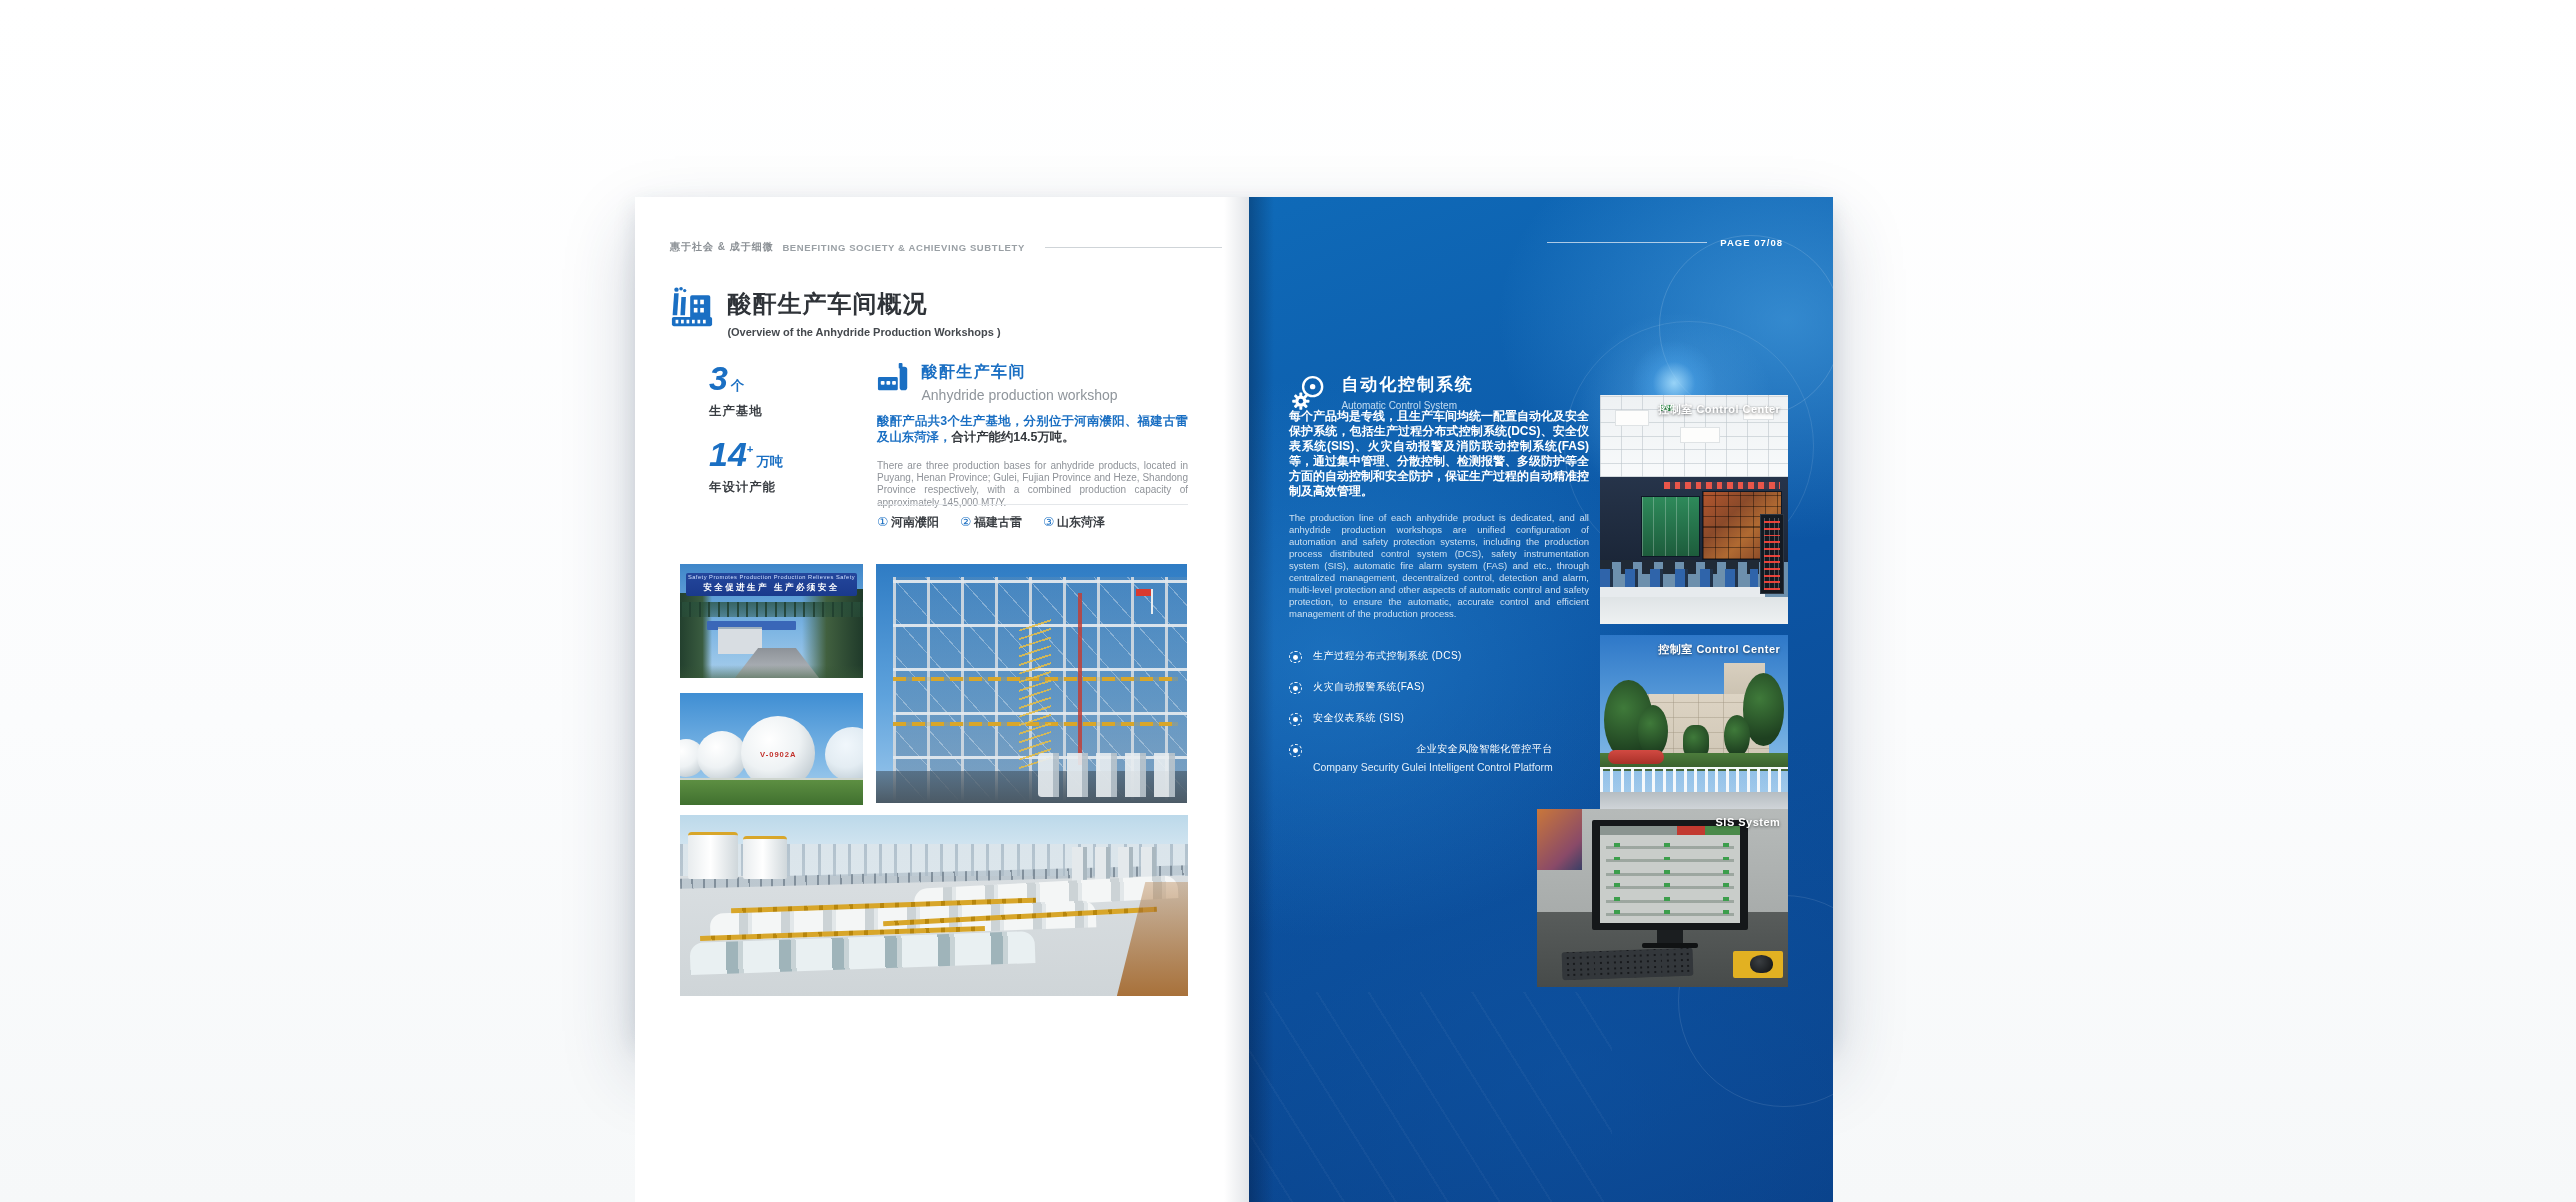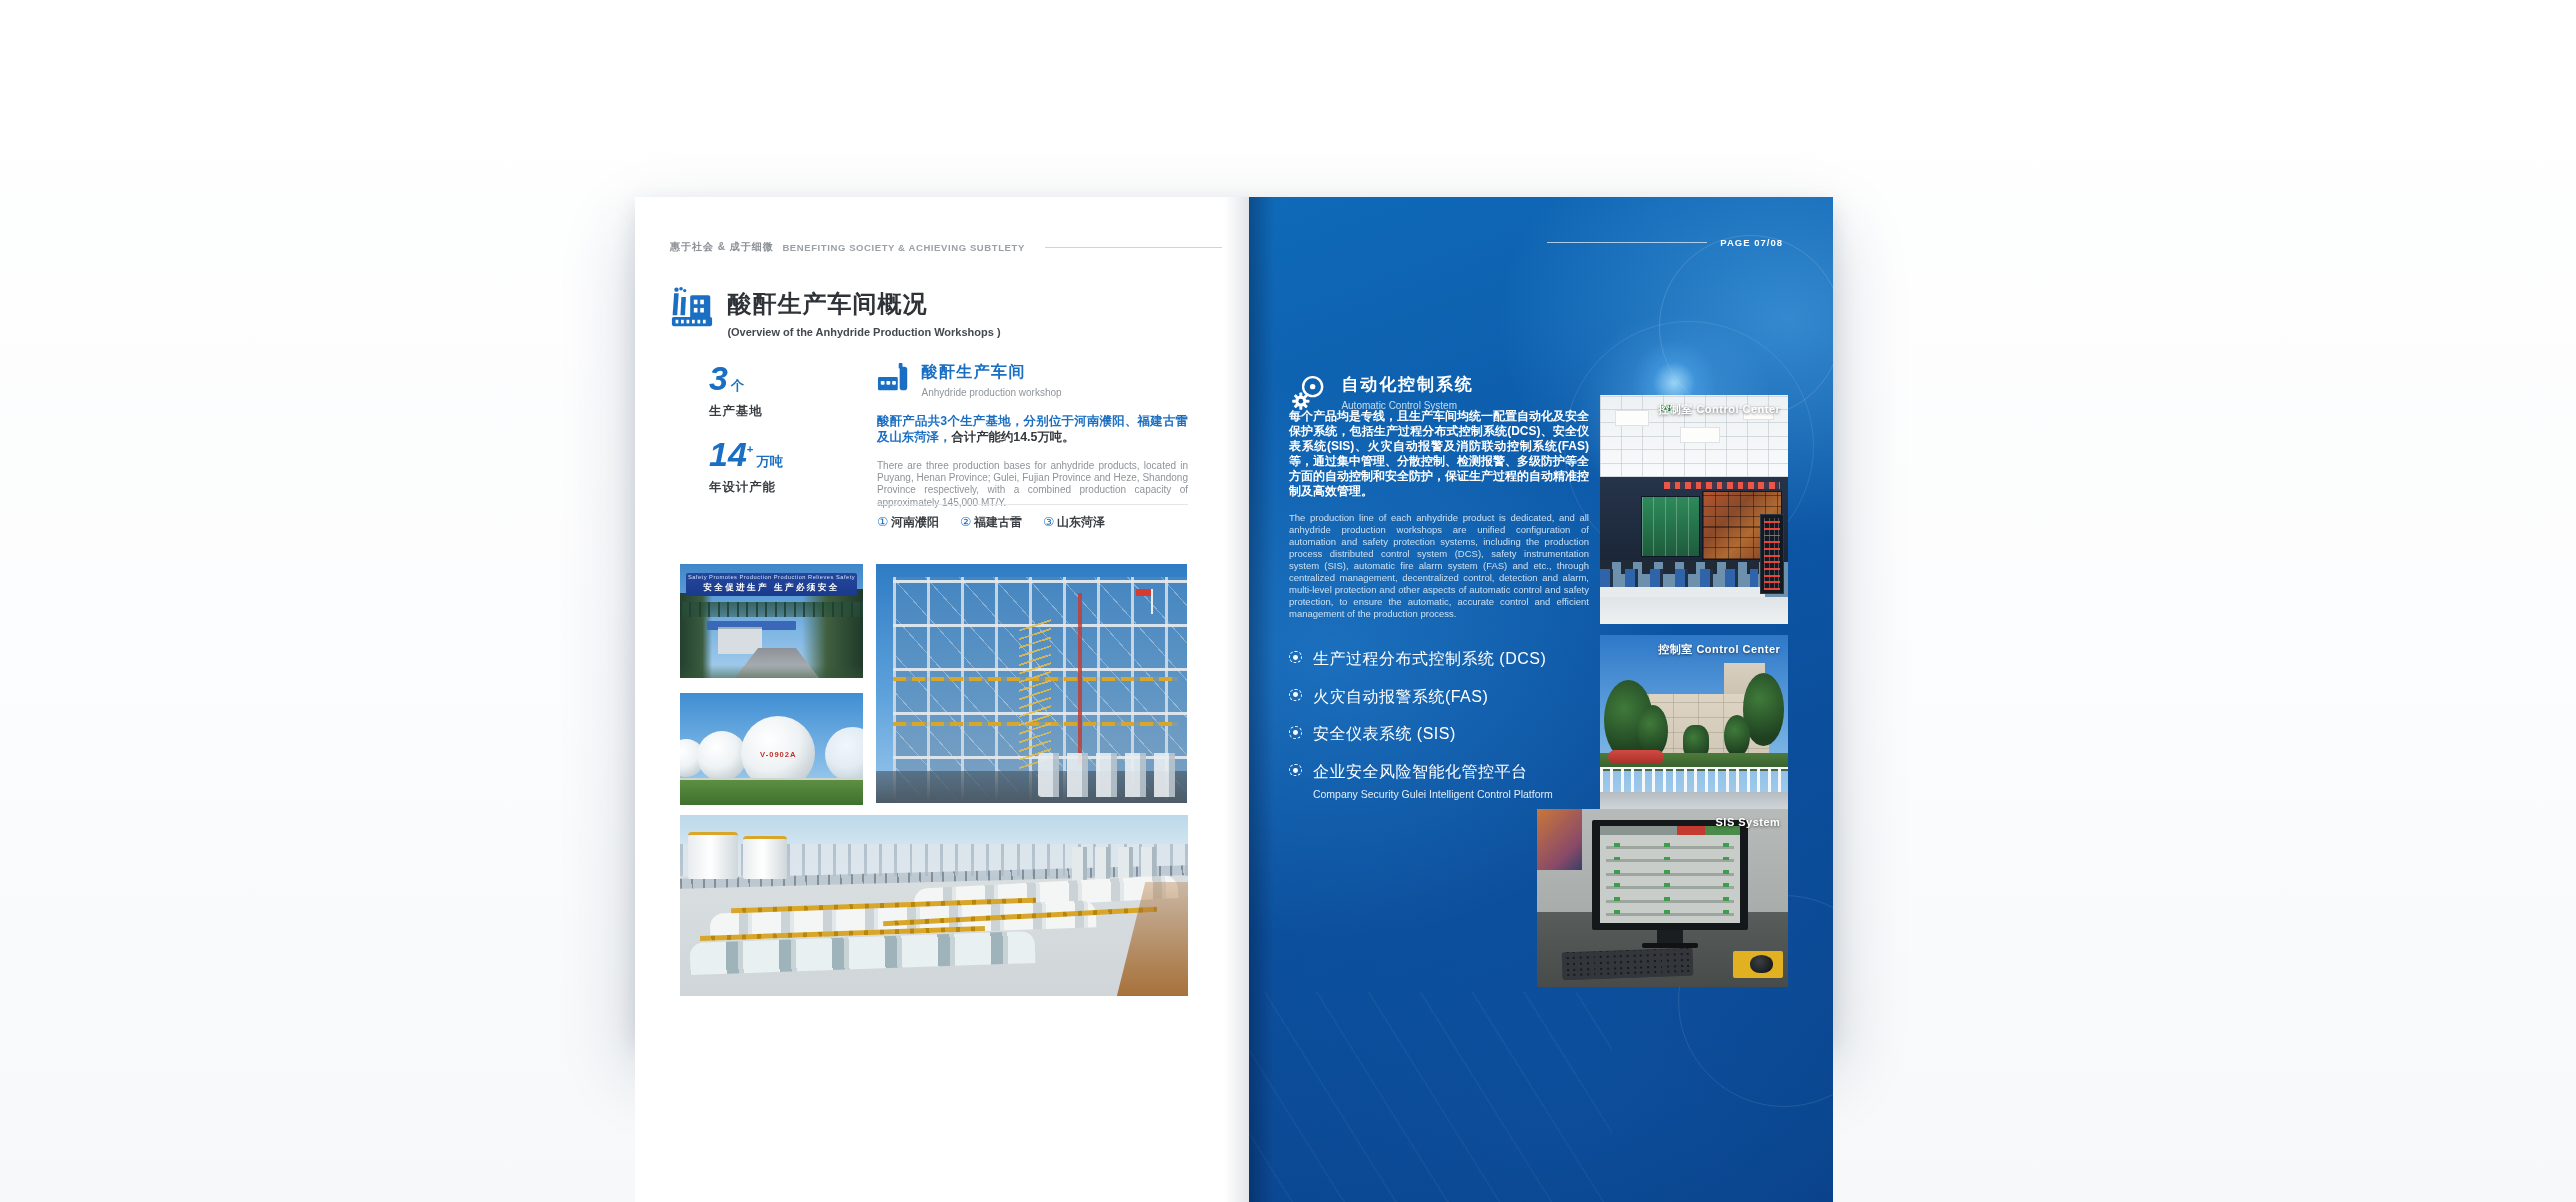--- a/index.html
+++ b/index.html
@@ -39,21 +39,21 @@
   .stat-1{top:164px;} .stat-2{top:240px;}
   .stat-num{font-size:34px;font-weight:bold;font-style:italic;color:#1a6fc3;line-height:1;}
   .stat-unit{font-size:13.4px;font-weight:bold;font-style:normal;color:#1a6fc3;margin-left:2.9px;}
   .stat-sup{font-size:11.4px;font-weight:bold;color:#1a6fc3;vertical-align:13.4px;}
   .stat-label{font-size:12.4px;font-weight:bold;color:#3a3e43;margin-top:7.6px;letter-spacing:1px;}
 
   .ws{position:absolute;left:242px;top:164px;width:311px;}
   .ws-head{display:flex;gap:10.5px;}
   .ws-titles{padding-top:1px;}
   .ws-title-cn{font-size:16px;font-weight:bold;color:#1a6fc3;letter-spacing:1.4px;}
-  .ws-title-en{font-size:10px;color:#8f959b;margin-top:3.8px;}
+  .ws-title-en{font-size:14px;color:#8f959b;margin-top:3.8px;}
   .ws-para-cn{position:absolute;left:0;top:53px;width:311px;font-size:12.4px;line-height:15.7px;font-weight:bold;color:#1a6fc3;text-align:justify;}
   .ws-para-cn .tail{color:#33373c;}
   .ws-para-en{position:absolute;left:0;top:99px;width:311px;font-size:10px;line-height:12.2px;color:#8f9399;text-align:justify;}
   .ws-divider{position:absolute;left:0;top:143px;width:311px;height:1px;background:#e4e7ea;}
   .ws-locs{position:absolute;left:0;top:153px;display:flex;gap:21px;white-space:nowrap;}
   .ws-loc{font-size:12px;color:#3a3e43;font-weight:bold;}
   .ws-loc .num{color:#1a6fc3;font-weight:normal;font-size:12.4px;margin-right:2.9px;}
 
   .photo{position:absolute;overflow:hidden;background:#9db8cc;}
   .ph-a{left:45px;top:367px;width:183px;height:114px;}
@@ -131,21 +131,21 @@
   .acs-head{position:absolute;left:40px;top:176px;display:flex;gap:12.4px;z-index:6;}
   .acs-title-cn{font-size:17px;font-weight:bold;color:#ffffff;letter-spacing:1.9px;}
   .acs-title-en{font-size:10px;color:rgba(225,240,252,.85);margin-top:3.8px;}
   .acs-para-cn{position:absolute;left:40px;top:212px;width:300px;font-size:12px;line-height:15px;font-weight:bold;color:#ffffff;text-align:justify;z-index:6;}
   .acs-para-en{position:absolute;left:40px;top:315px;width:300px;font-size:9.5px;line-height:12px;color:rgba(235,244,252,.85);text-align:justify;z-index:6;}
 
   .bullets{position:absolute;left:40px;top:452px;width:305px;z-index:6;}
   .bullet{display:flex;gap:11.4px;margin-bottom:16.7px;align-items:flex-start;}
   .bullet-icon{flex:0 0 auto;width:10.5px;height:10.5px;border:1px dashed rgba(255,255,255,.95);border-radius:50%;position:relative;margin-top:1.9px;}
   .bullet-icon::after{content:"";position:absolute;left:2.9px;top:2.9px;width:4.8px;height:4.8px;border-radius:50%;background:#ffffff;}
-  .bullet-cn{font-size:16px;color:#ffffff;letter-spacing:0.5px;}
+  .bullet-cn{font-size:10px;color:#ffffff;letter-spacing:0.5px;text-align:right;}
   .bullet-en{font-size:10.5px;color:rgba(235,244,252,.95);margin-top:4.8px;}
 
   .rphoto{position:absolute;overflow:hidden;z-index:6;background:#6d90ad;}
   .ph-e{left:351px;top:198px;width:188px;height:229px;}
   .ph-f{left:351px;top:438px;width:188px;height:174px;}
   .ph-g{left:40px;top:612px;width:235px;height:178px;}
   .ph-h{left:288px;top:612px;width:251px;height:178px;}
   .caption{position:absolute;font-size:11px;font-weight:bold;color:#ffffff;text-shadow:0 1px 2.9px rgba(0,0,0,.55);z-index:3;letter-spacing:0.5px;}
   .cap-tr{right:7.6px;top:6.7px;} .cap-tl{left:7.6px;top:6.7px;}
 

